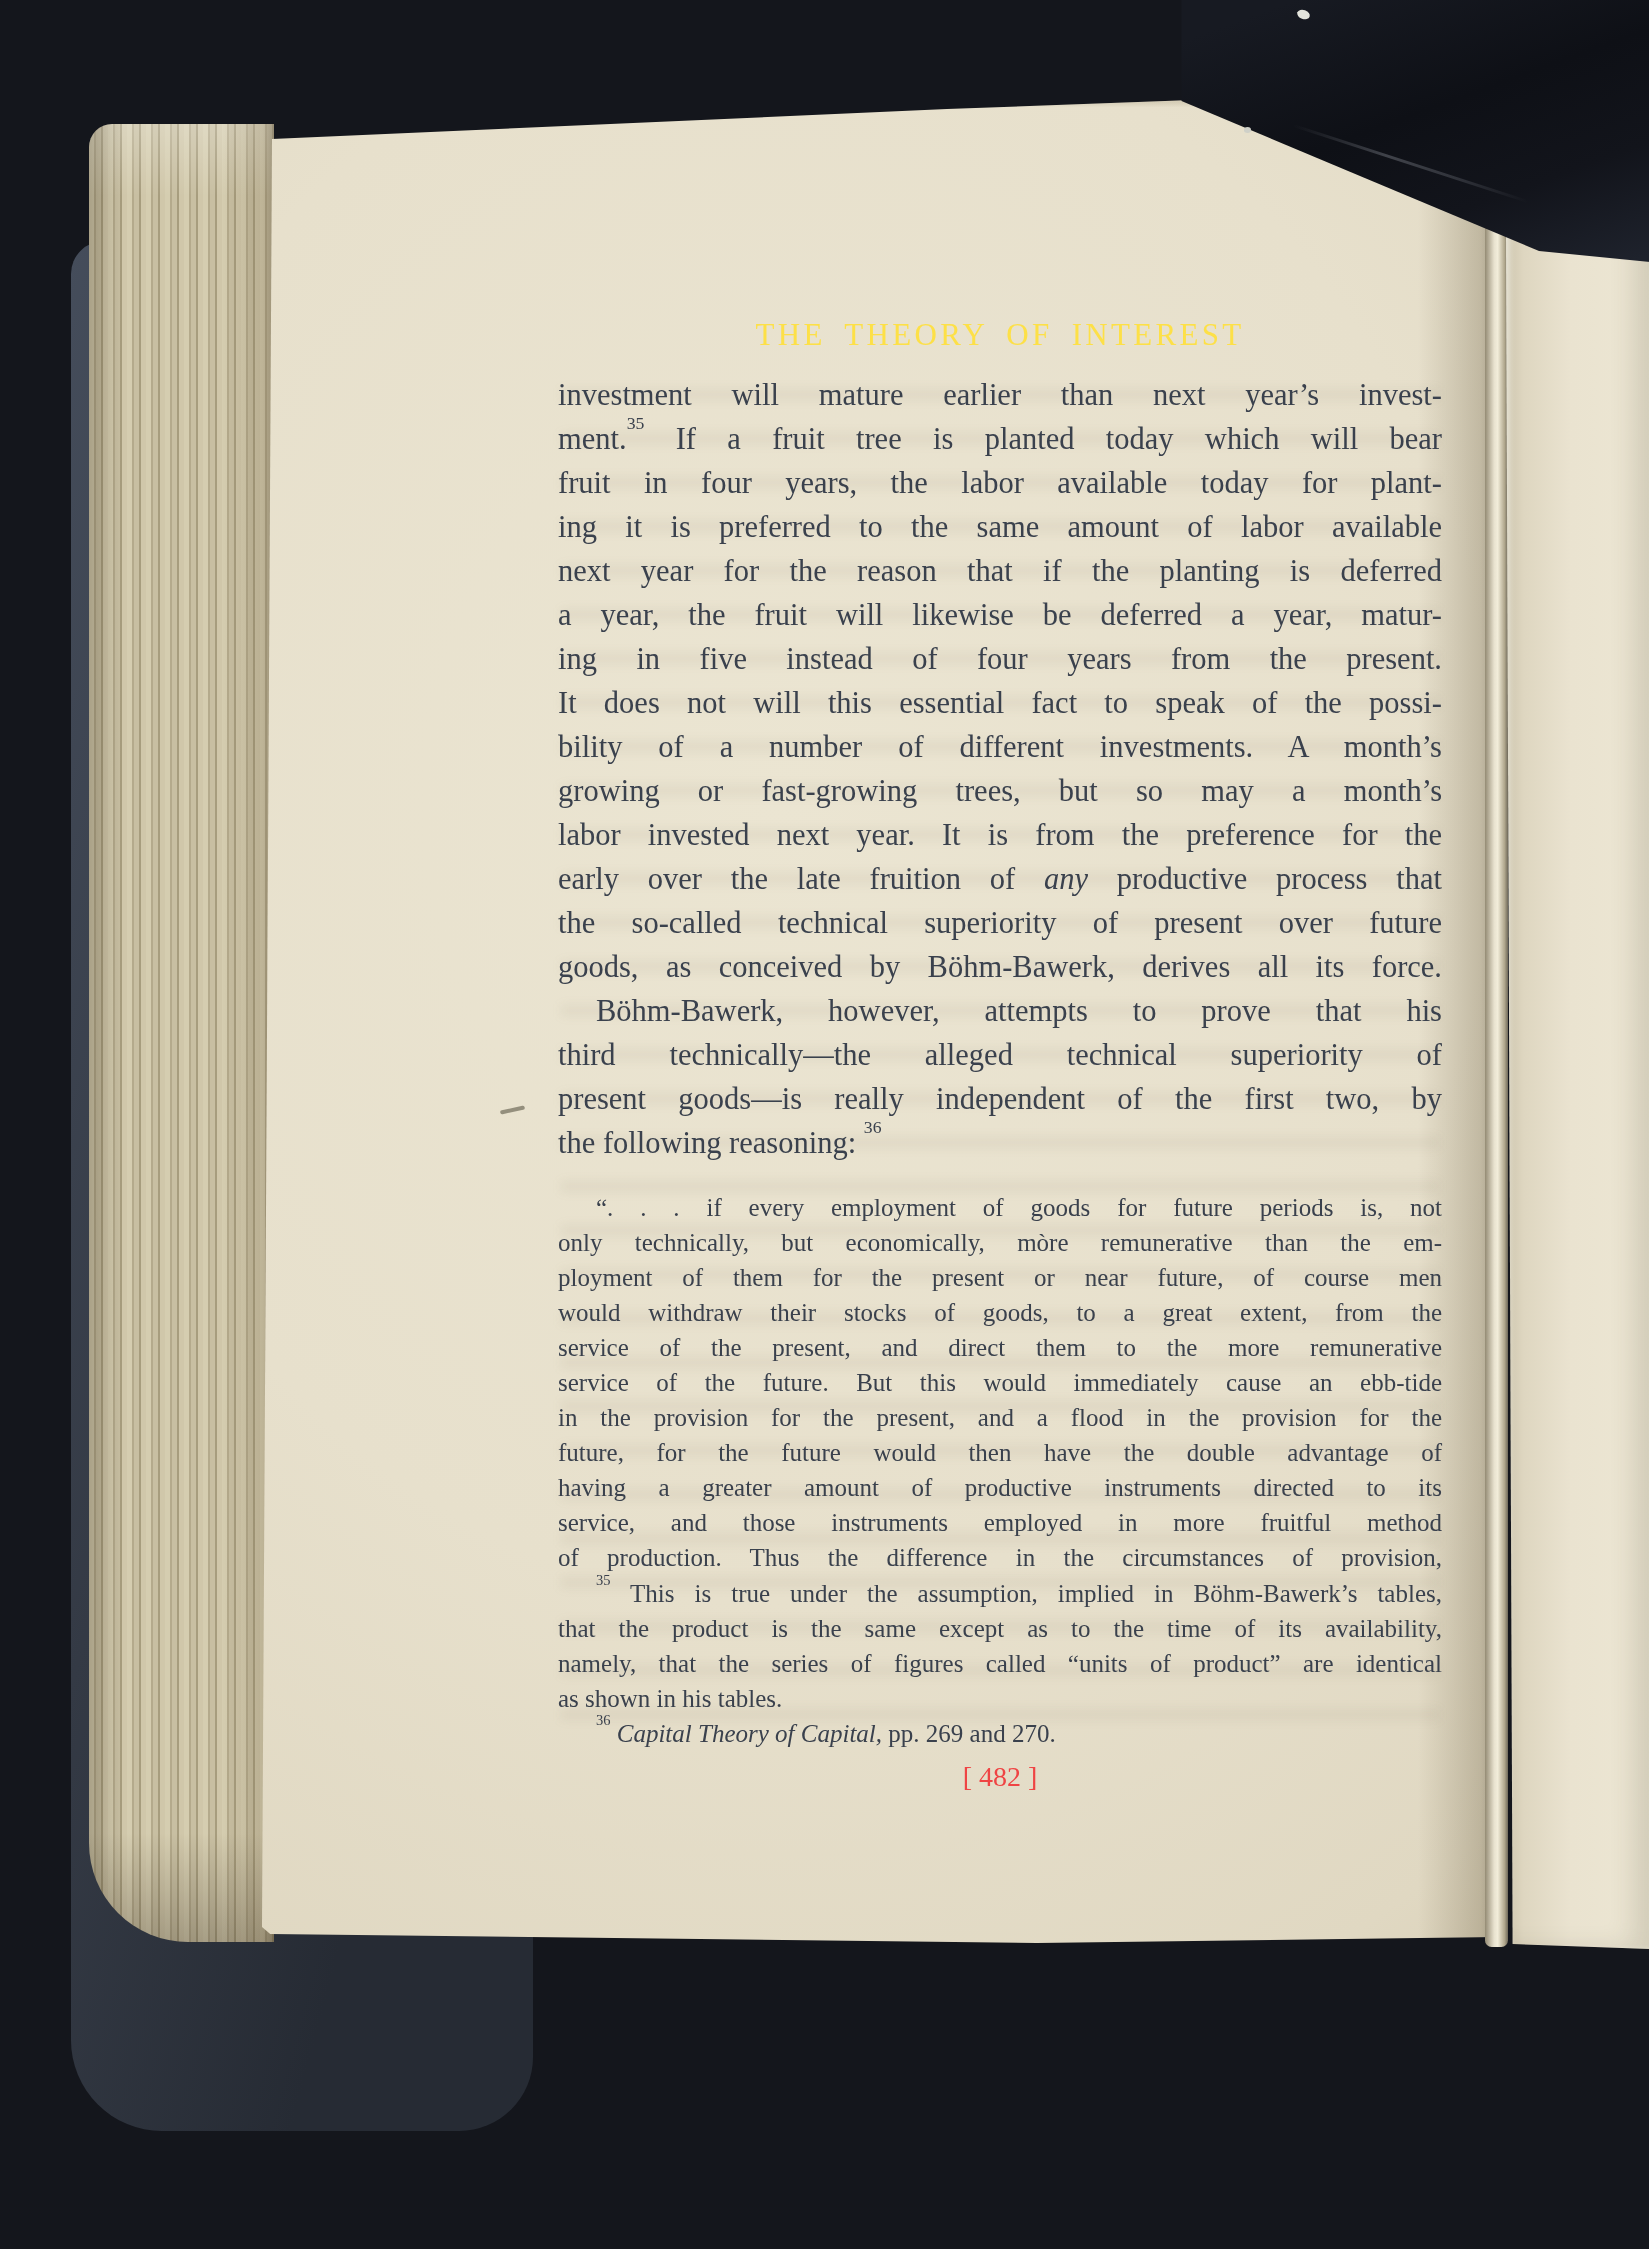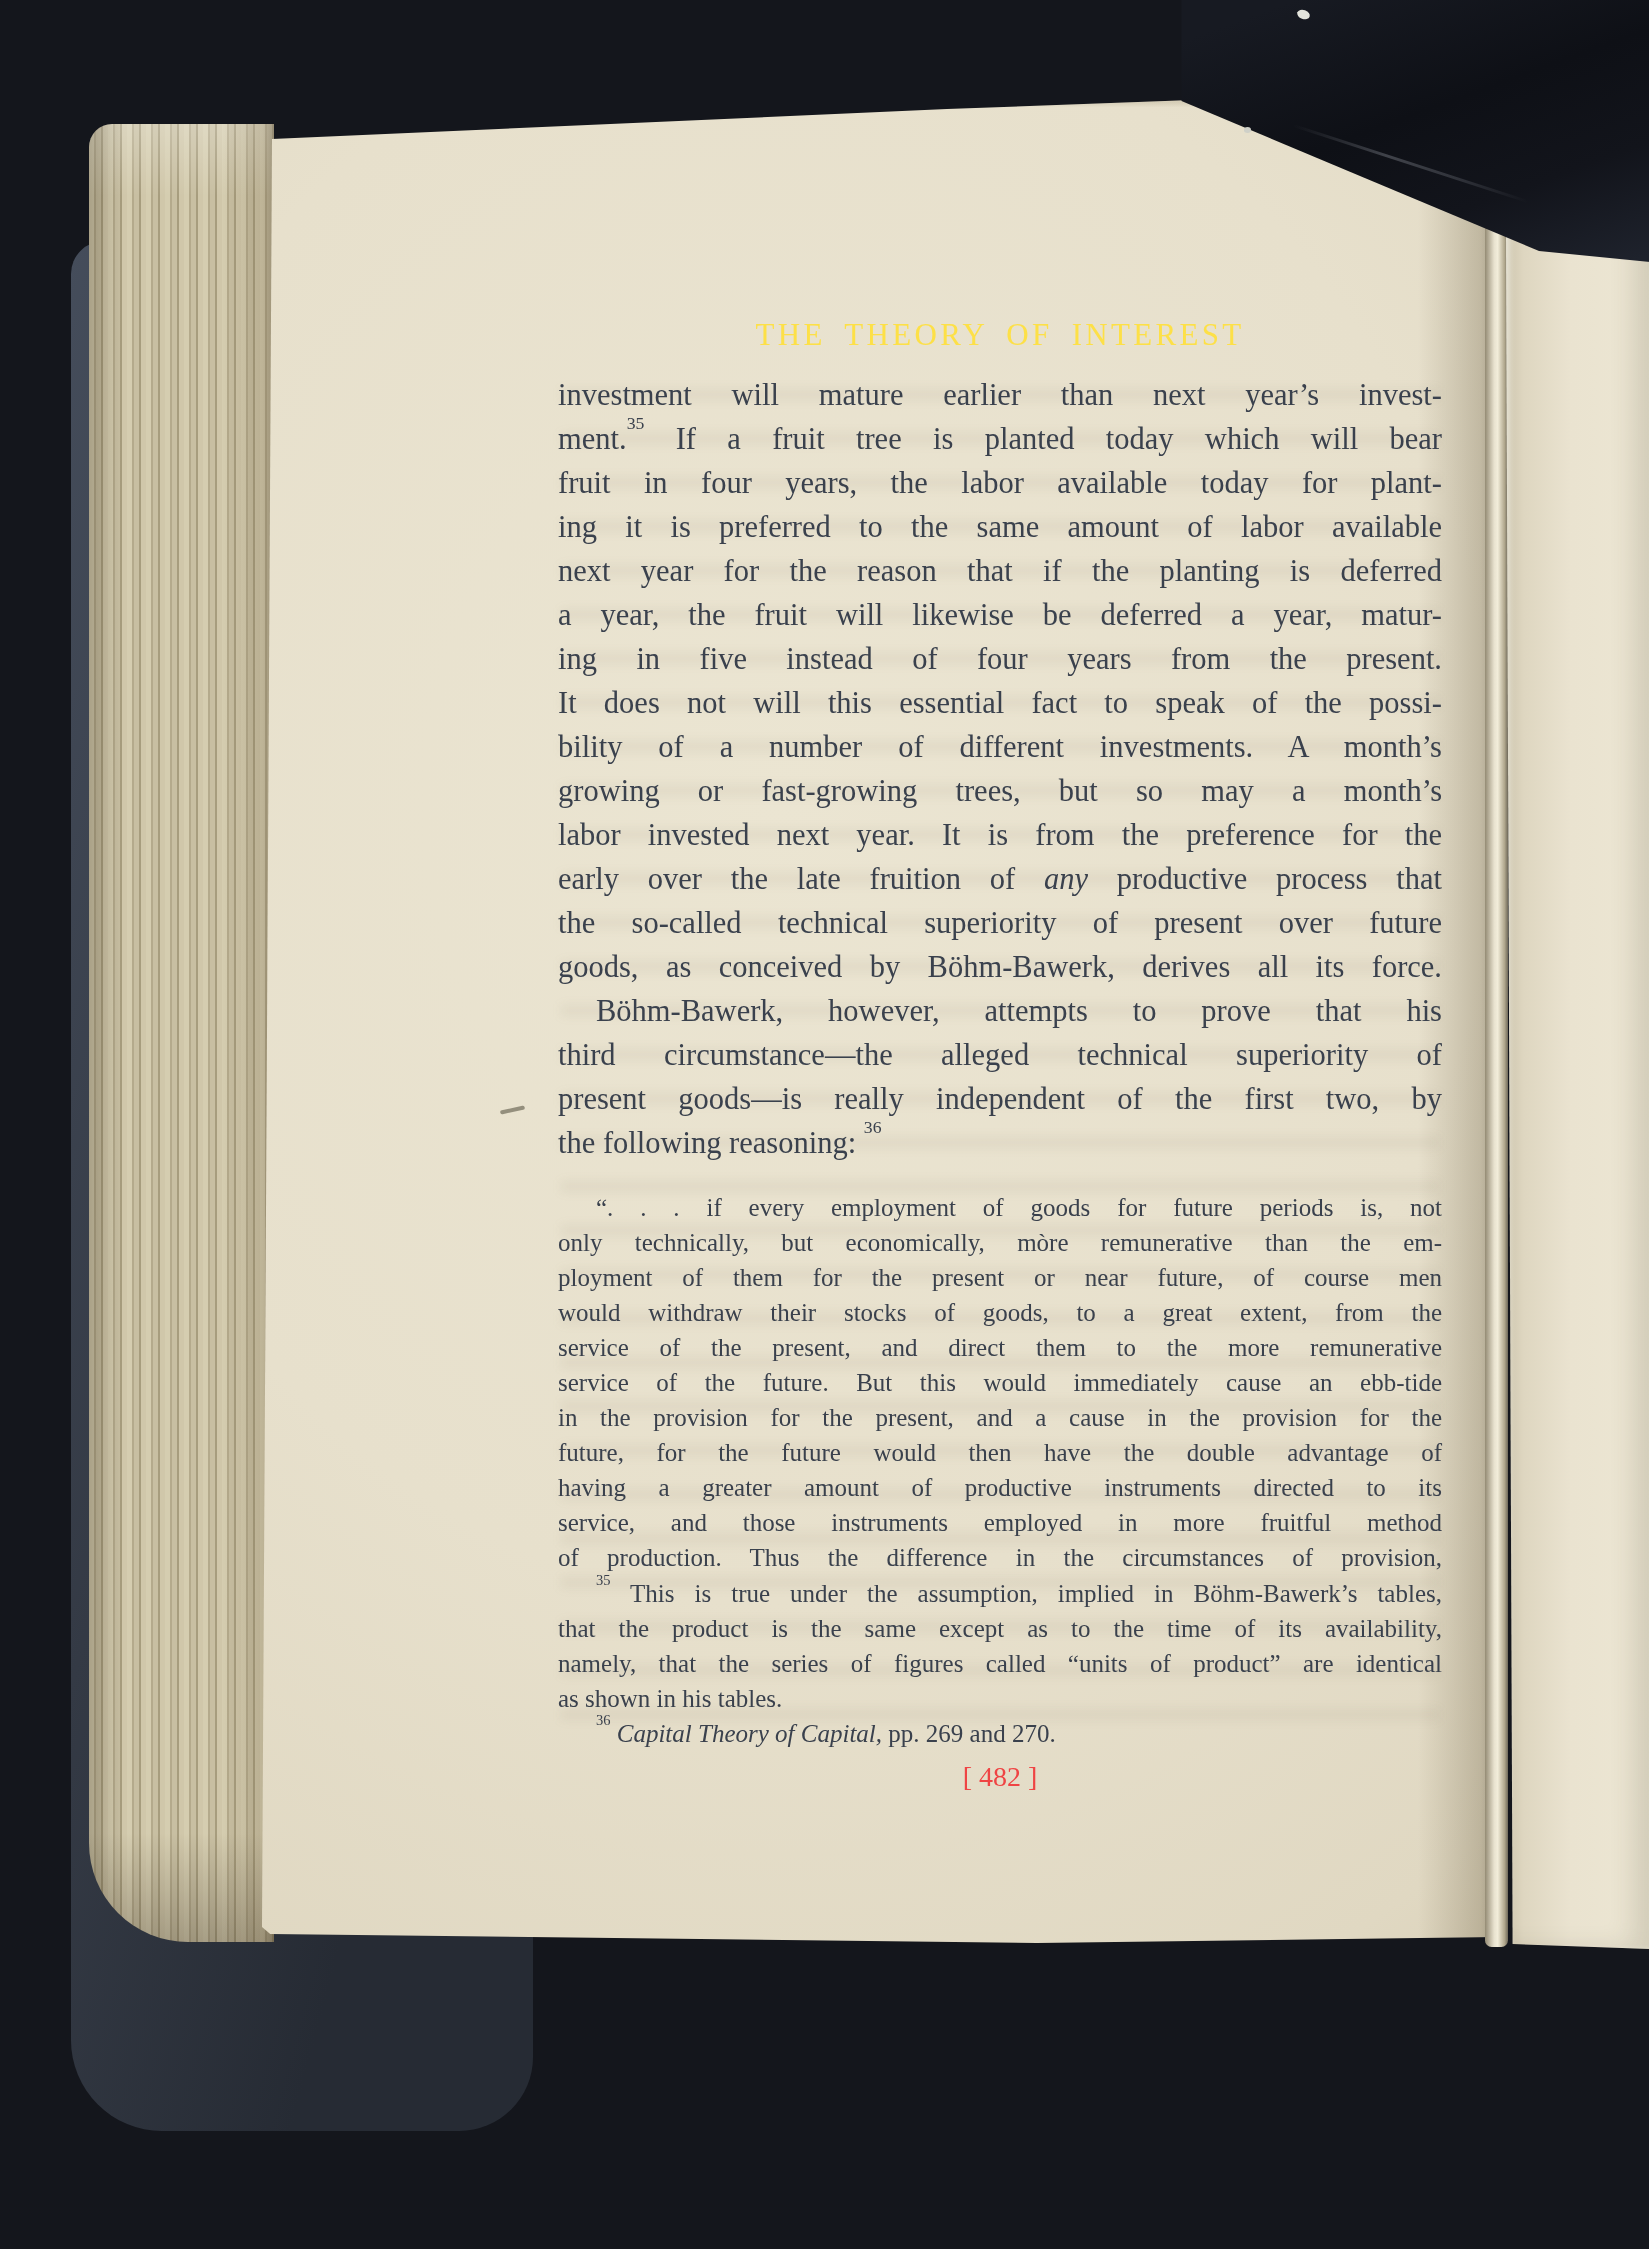--- a/index.html
+++ b/index.html
@@ -122,32 +122,32 @@
         <div class="tl">It does not will this essential fact to speak of the possi-</div>
         <div class="tl">bility of a number of different investments. A month’s</div>
         <div class="tl">growing or fast-growing trees, but so may a month’s</div>
         <div class="tl">labor invested next year. It is from the preference for the</div>
         <div class="tl">early over the late fruition of <i>any</i> productive process that</div>
         <div class="tl">the so-called technical superiority of present over future</div>
         <div class="tl">goods, as conceived by Böhm-Bawerk, derives all its force.</div>
       </div>
     <div class="body-para justify short-last indent-first">
         <div class="tl">Böhm-Bawerk, however, attempts to prove that his</div>
-        <div class="tl">third circumstance—the alleged technical superiority of</div>
+        <div class="tl">third technically—the alleged technical superiority of</div>
         <div class="tl">present goods—is really independent of the first two, by</div>
         <div class="tl">the following reasoning: <sup>36</sup></div>
       </div>
     <div class="quote small-text justify indent-first">
         <div class="tl">“. . . if every employment of goods for future periods is, not</div>
         <div class="tl">only technically, but economically, mòre remunerative than the em-</div>
         <div class="tl">ployment of them for the present or near future, of course men</div>
         <div class="tl">would withdraw their stocks of goods, to a great extent, from the</div>
         <div class="tl">service of the present, and direct them to the more remunerative</div>
         <div class="tl">service of the future. But this would immediately cause an ebb-tide</div>
-        <div class="tl">in the provision for the present, and a cause in the provision for the</div>
+        <div class="tl">in the provision for the present, and a flood in the provision for the</div>
         <div class="tl">future, for the future would then have the double advantage of</div>
         <div class="tl">having a greater amount of productive instruments directed to its</div>
         <div class="tl">service, and those instruments employed in more fruitful method</div>
         <div class="tl">of production. Thus the difference in the circumstances of provision,</div>
       </div>
     <div class="footnote-35 small-text justify short-last indent-first">
         <div class="tl"><sup>35</sup> This is true under the assumption, implied in Böhm-Bawerk’s tables,</div>
         <div class="tl">that the product is the same except as to the time of its availability,</div>
         <div class="tl">namely, that the series of figures called “units of product” are identical</div>
         <div class="tl">as shown in his tables.</div>

